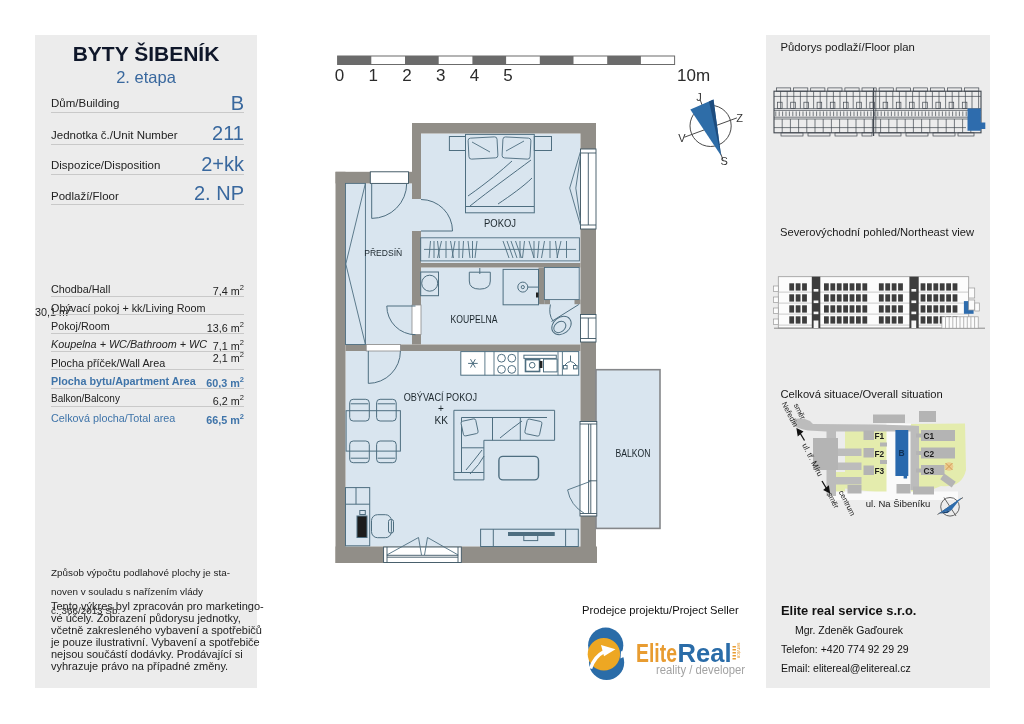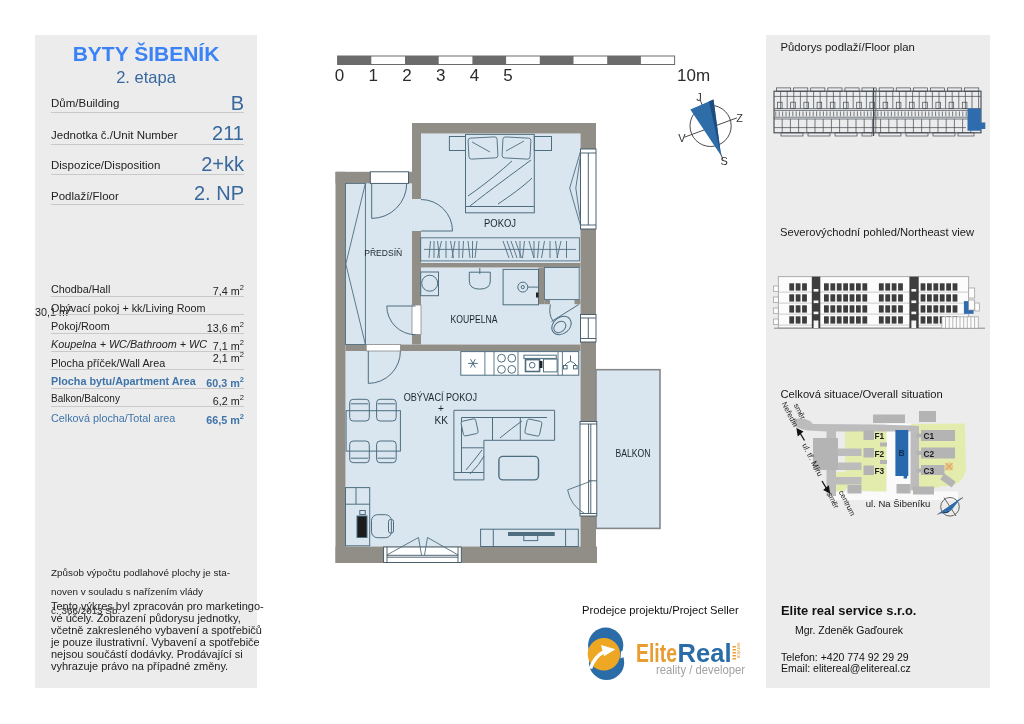--- a/index.html
+++ b/index.html
@@ -761,21 +761,21 @@
 <rect x="732.5" y="646" width="3.4" height="1.5"></rect>
 <rect x="732.5" y="649" width="3.4" height="1.5"></rect>
 <rect x="732.5" y="652" width="3.4" height="1.5"></rect>
 <rect x="732.5" y="655" width="3.4" height="1.5"></rect>
 <rect x="732.5" y="658" width="3.4" height="1.5"></rect>
 </g>
 
 <text x="656" y="674" font-size="13" fill="#a3a3a3" textLength="89" lengthAdjust="spacingAndGlyphs" font-family="Liberation Sans, sans-serif">reality / developer</text>
 </svg>
 
-<div class="abs" style="left:35px;top:42px;width:222px;text-align:center;font-size:21px;font-weight:bold;color:#3b82f6;">BYTY ŠIBENÍK</div>
+<div class="abs" style="left:35px;top:42px;width:222px;text-align:center;font-size:21px;font-weight:bold;color:#0f172a;">BYTY ŠIBENÍK</div>
 
 <div class="abs" style="left:35px;top:68px;width:222px;text-align:center;font-size:16.5px;color:#39689e;">2. etapa</div>
 
 <div class="abs lbl" style="left:51px;top:97.0px;">Dům/Building</div>
 <div class="abs val" style="left:35px;top:92px;width:209px;text-align:right;">B</div>
 <div class="abs row-line" style="left:51px;top:111.5px;width:193px;"></div>
 
 <div class="abs lbl" style="left:51px;top:128.5px;">Jednotka č./Unit Number</div>
 <div class="abs val" style="left:35px;top:122px;width:209px;text-align:right;">211</div>
 <div class="abs row-line" style="left:51px;top:143.5px;width:193px;"></div>
@@ -828,15 +828,15 @@
 <div class="abs" style="left:780px;top:226px;font-size:11.2px;color:#1a1a1a;">Severovýchodní pohled/Northeast view</div>
 
 <div class="abs" style="left:780.5px;top:388px;font-size:11.2px;color:#1a1a1a;">Celková situace/Overall situation</div>
 
 <div class="abs" style="left:582px;top:604px;font-size:11.2px;color:#111;">Prodejce projektu/Project Seller</div>
 
 <div class="abs" style="left:781px;top:602.5px;font-size:12.9px;font-weight:bold;color:#111;">Elite real service s.r.o.</div>
 
 <div class="abs" style="left:795px;top:623.5px;font-size:10.5px;color:#111;">Mgr. Zdeněk Gaďourek</div>
 
-<div class="abs" style="left:781px;top:642.5px;font-size:10.5px;color:#111;margin-top:8px;">Telefon: +420 774 92 29 29</div>
+<div class="abs" style="left:781px;top:642.5px;font-size:10.5px;color:#111;">Telefon: +420 774 92 29 29</div>
 
 <div class="abs" style="left:781px;top:661.5px;font-size:10.5px;color:#111;">Email: elitereal@elitereal.cz</div>
 
 </body></html>

